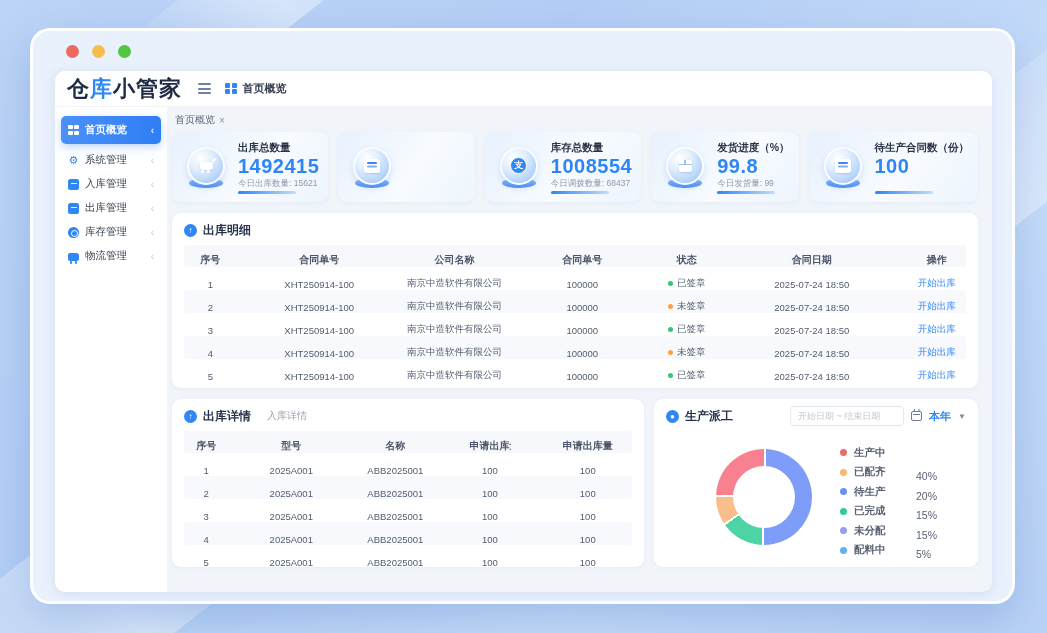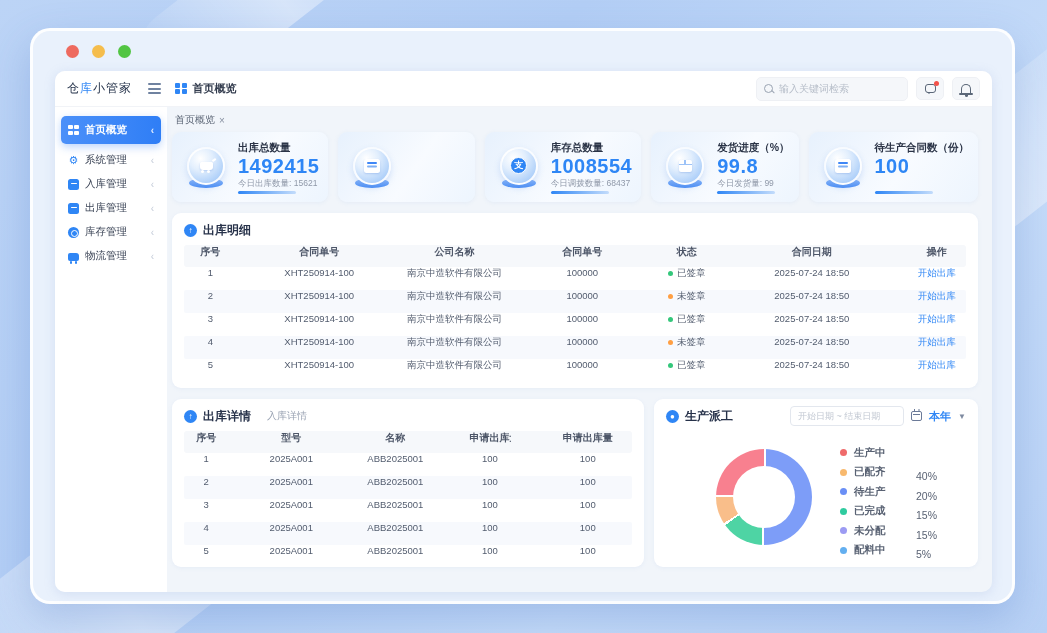--- a/index.html
+++ b/index.html
@@ -11,21 +11,21 @@
   .s3 { left:120px; top:-60px; width:300px; height:90px; }
 
   .window { position:absolute; left:30px; top:28px; width:985px; height:576px; background:#e9f1fc; border:3px solid rgba(255,255,255,.9); border-radius:20px; box-shadow:0 16px 40px rgba(70,110,190,.28); }
   .traffic { position:absolute; left:33px; top:14px; display:flex; gap:13px; }
   .tl { width:13px; height:13px; border-radius:50%; }
 
   .app { position:absolute; left:22px; top:40px; width:937px; height:521px; border-radius:10px; overflow:hidden; background:#f1f5fa; box-shadow:0 2px 12px rgba(110,140,200,.18); display:flex; flex-direction:column; }
 
   
   .app-header { flex:0 0 36px; background:#fff; display:flex; align-items:center; padding:0 12px; border-bottom:1px solid #f1f3f7; }
-  .logo { font-size:12px; font-weight:400; color:#1d2b44; letter-spacing:1px; white-space:nowrap; }
+  .logo { font-size:22px; font-weight:700; color:#1d2b44; letter-spacing:1px; white-space:nowrap; }
   .logo .hl { color:#2f86f5; }
   .hamburger { margin-left:16px; display:flex; flex-direction:column; gap:2.5px; cursor:pointer; }
   .hamburger i { display:block; width:13px; height:2px; background:#6f82a0; border-radius:1px; }
   .grid-ic { display:grid; grid-template-columns:5px 5px; grid-template-rows:5px 5px; gap:1.5px; margin-left:14px; }
   .grid-ic i { background:#2f86f5; border-radius:1px; }
   .nav-label { font-size:11px; color:#333c4e; margin-left:6px; font-weight:600; }
   .hdr-right { margin-left:auto; display:flex; align-items:center; gap:8px; }
   .search-box { width:152px; height:24px; background:#f5f7fa; border:1px solid #eef0f4; border-radius:5px; display:flex; align-items:center; padding:0 7px; gap:5px; }
   .mag { position:relative; width:10px; height:10px; flex:0 0 10px;}
   .mag::before { content:""; position:absolute; left:0; top:0; width:7px; height:7px; border:1.4px solid #9aa4b2; border-radius:50%; }
@@ -84,21 +84,21 @@
   .card-sub { font-size:8.5px; color:#9099a9; white-space:nowrap; height:10px; }
   .card-bar { width:58px; height:3px; border-radius:2px; background:linear-gradient(90deg,#2f86f5,#c3dcfb); margin-top:3px; }
 
   
   .panel { background:#fff; border-radius:9px; margin-top:11px; padding:8px 12px 6px; box-shadow:0 1px 4px rgba(140,170,220,.10); }
   .panel-head { display:flex; align-items:center; gap:6px; height:18px; }
   .p-ic { width:13px; height:13px; border-radius:50%; background:#2f86f5; color:#fff; font-size:8px; display:flex; align-items:center; justify-content:center; flex:0 0 13px; }
   .p-title { font-size:12px; font-weight:800; color:#27324a; }
   .p-tab2 { font-size:10px; color:#9aa3b3; margin-left:10px; cursor:pointer; }
 
-  .thead, .trow { display:flex; align-items:flex-start;gap:33px; }
+  .thead, .trow { display:flex; align-items:flex-end;gap:33px; }
   .thead { height:22px; background:#f6f8fb; border-radius:3px; margin-top:6px; font-size:10px; font-weight:700; color:#4d5668; }
   .trow { height:23px; font-size:9.5px; color:#525c6e; }
   .trow.alt { background:#f7f9fd; border-radius:2px; }
   .cell { text-align:center; white-space:nowrap; overflow:hidden; }
   .t1 .c1{width:9%} .t1 .c2{width:17%} .t1 .c3{width:18%} .t1 .c4{width:14.5%} .t1 .c5{width:10%} .t1 .c6{width:21.5%} .t1 .c7{width:10%}
   .t2 .c1{width:14%} .t2 .c2{width:19%} .t2 .c3{width:26%} .t2 .c4{width:13%} .t2 .c5{width:28%}
   .status { display:inline-flex; align-items:center; gap:4px; }
   .sdot { width:5px; height:5px; border-radius:50%; display:inline-block; }
   .link { color:#2f86f5; cursor:pointer; }
 
@@ -147,33 +147,20 @@
           <i></i>
           <i></i>
         </div>
       <div class="grid-ic">
           <i></i>
           <i></i>
           <i></i>
           <i></i>
         </div>
       <div class="nav-label">首页概览</div>
-      <div class="hdr-right">
-        <div class="search-box">
-          <span class="mag"></span>
-          <input placeholder="输入关键词检索" style="">
-        </div>
-        <div class="icon-btn">
-          <span class="chat"></span>
-          <span class="badge"></span>
-        </div>
-        <div class="icon-btn">
-          <span class="bell"></span>
-        </div>
-      </div>
     </div>
 
     <div class="app-body">
 
       <div class="sidebar">
         <div class="side-item active">
           <span class="mi mi-grid">
               <i></i>
               <i></i>
               <i></i>

